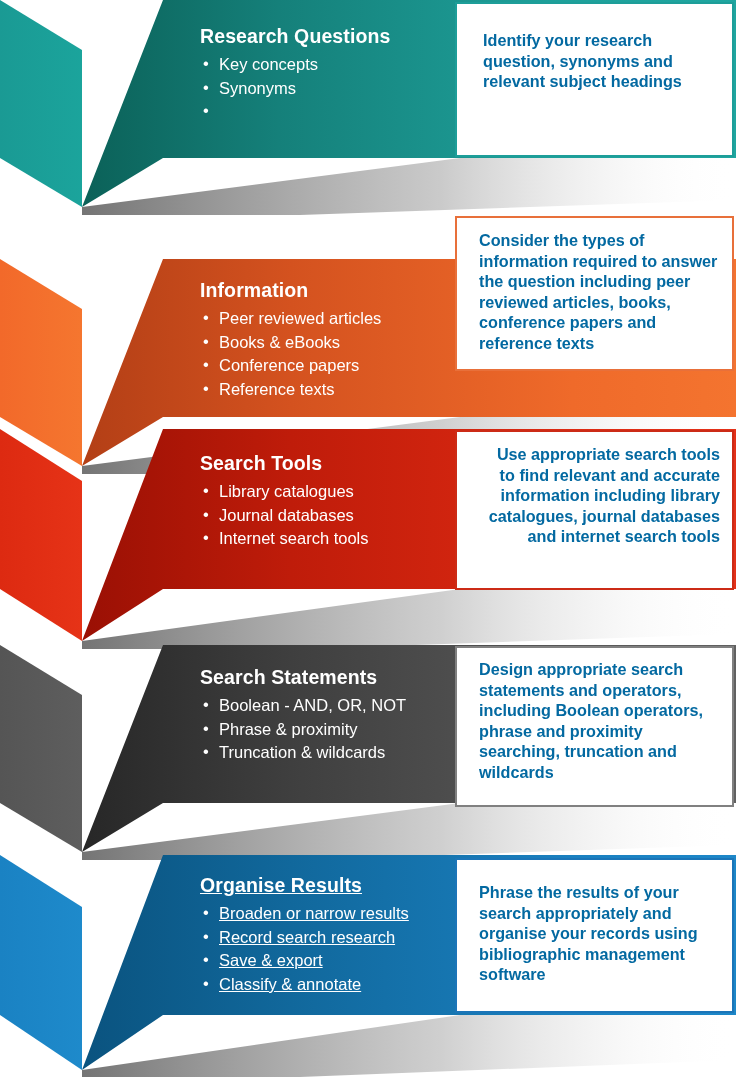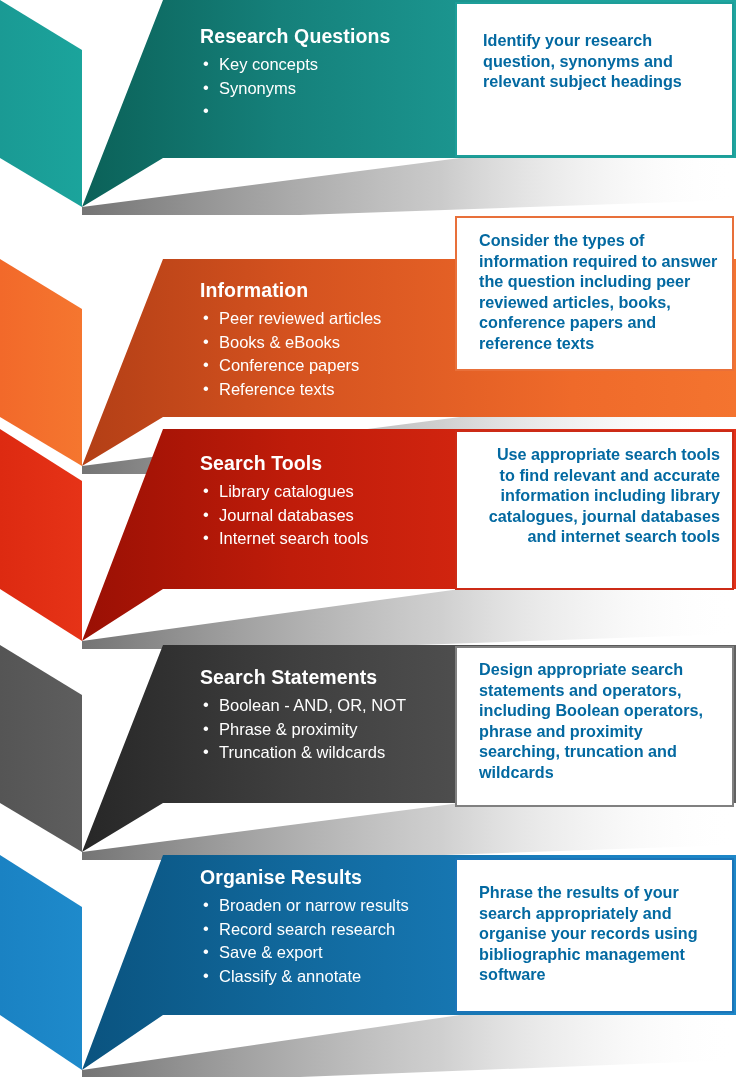--- a/index.html
+++ b/index.html
@@ -61,21 +61,21 @@
   #band-1{top:0px;height:215px;padding-left:16px;}
   #band-2{top:214px;height:215px;margin-top:45px;}
   #band-3{top:429px;height:220px;}
   #band-4{top:645px;height:215px;}
   #band-5{top:855px;height:222px;}
 
   #band-1 .band-text{top:26px;}
   #band-2 .band-text{top:21px;}
   #band-3 .band-text{top:24px;}
   #band-4 .band-text{top:22px;}
-  #band-5 .band-text{top:12px;}
+  #band-5 .band-text{top:20px;text-decoration:underline;}
 
   #panel-1{left:455px;top:2px;width:279px;height:155px;border:2px solid #1d9e99;padding:26px 17px 0 26px;}
   #panel-2{left:455px;top:216px;width:279px;height:155px;border:2px solid #e8703a;padding:12px 12px 2px 22px;}
   #panel-3{left:455px;top:430px;width:279px;height:160px;border:2px solid #cc2b16;padding:12px 12px 0 22px;text-align:right;}
   #panel-4{left:455px;top:646px;width:279px;height:161px;border:2px solid #808080;padding:11px 12px 0 22px;}
   #panel-5{left:455px;top:858px;width:279px;height:155px;border:2px solid #1b75b8;padding:22px 12px 0 22px;}
 </style>
 </head>
 <body>
 

